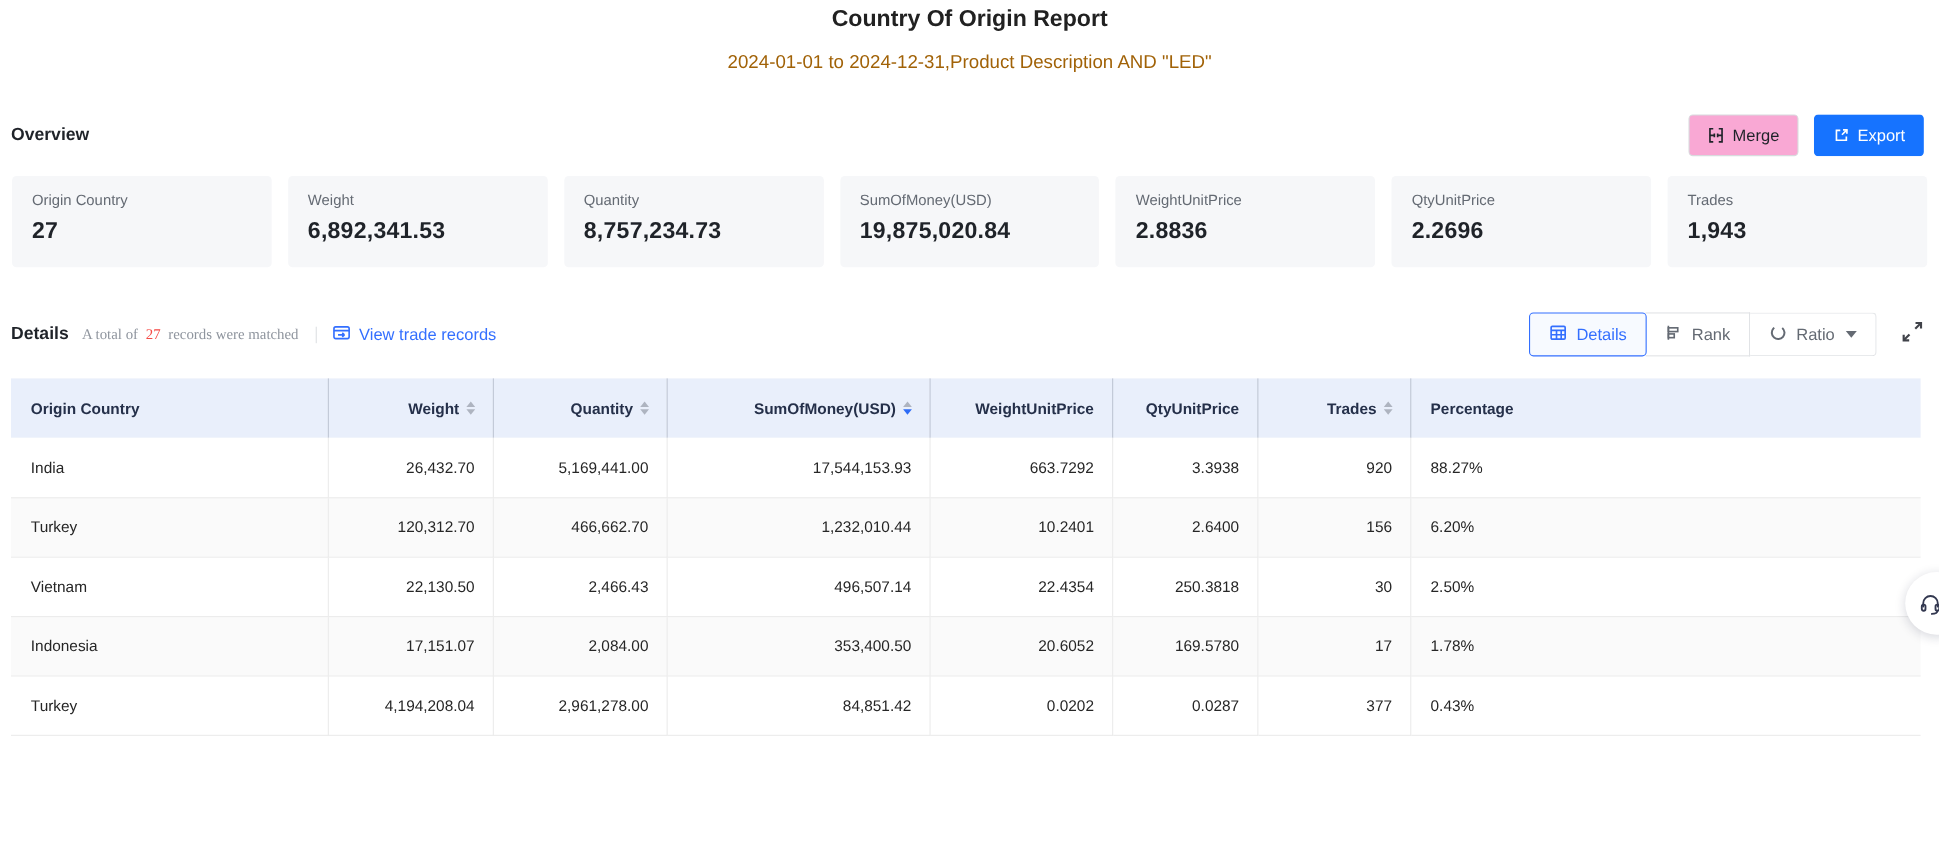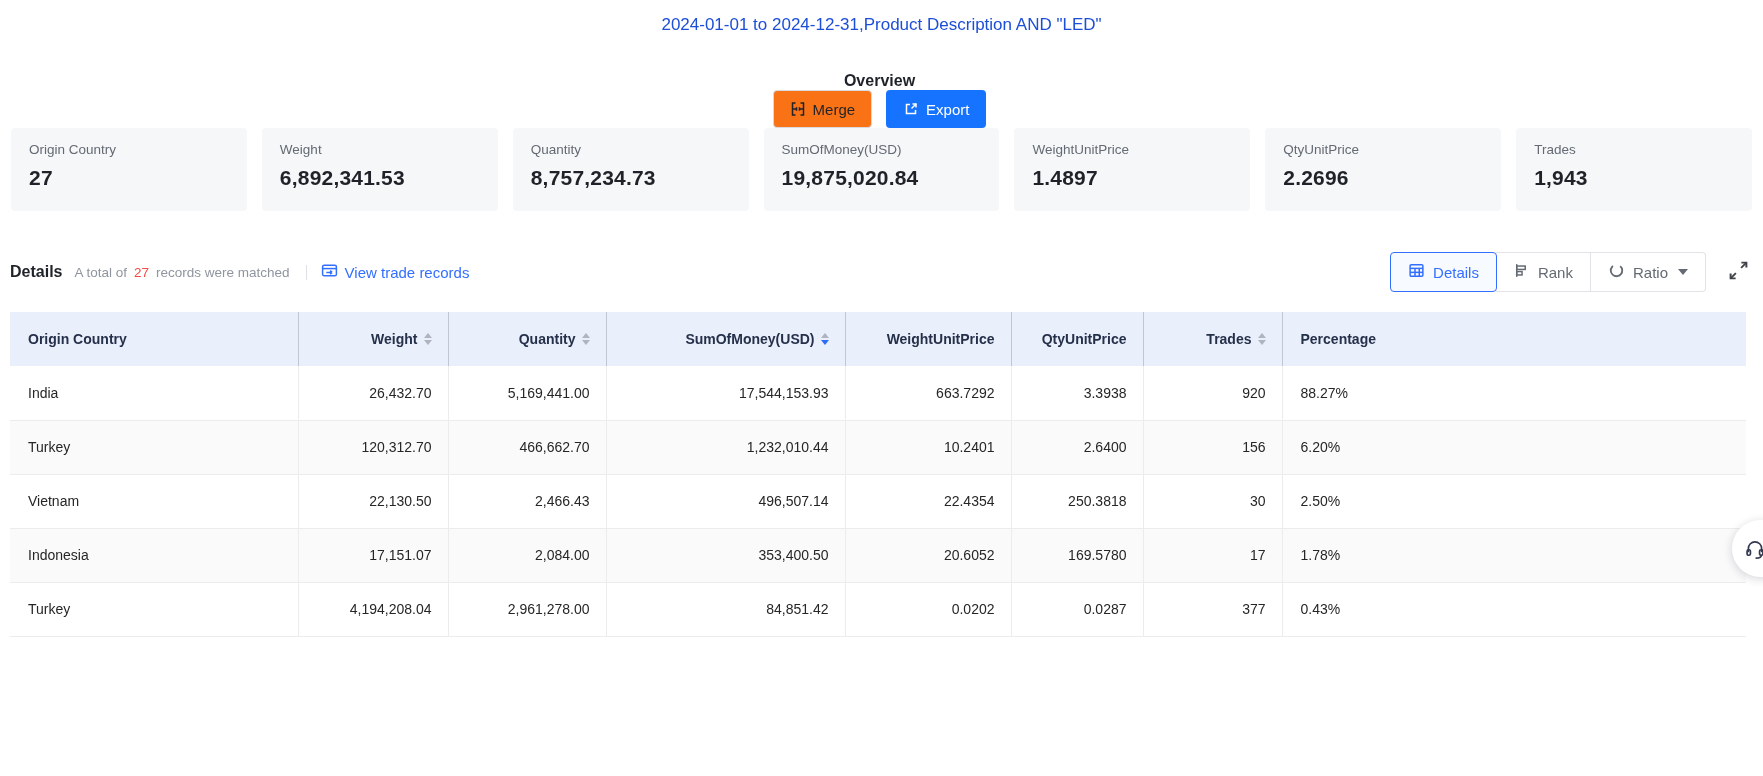--- a/index.html
+++ b/index.html
@@ -4,41 +4,41 @@
 <style>
   * { margin:0; padding:0; box-sizing:border-box; }
   html,body { background:#fff; }
   .page {
     position:relative; width:1763px; height:776px; overflow:hidden;
     background:#fff; font-family:"Liberation Sans","DejaVu Sans",sans-serif;
     color:#262626;
   }
   
   .report-title { margin-top:4px; text-align:center; font-size:21px; font-weight:600; color:#212121; line-height:28px; }
-  .report-subtitle { margin-top:12px; text-align:center; font-size:17px; font-weight:400; color:#1d4ed8; line-height:26px; }
-
-  
-  .toolbar-row { display:flex; align-items:center; justify-content:space-between; margin:34px 14px 0 10px; height:38px;flex-direction:column; }
+  .report-subtitle { margin-top:12px; text-align:center; font-size:17px; font-weight:400; color:#a16207; line-height:26px; }
+
+  
+  .toolbar-row { display:flex; align-items:center; justify-content:space-between; margin:34px 14px 0 10px; height:38px; }
   .section-heading { font-size:16px; font-weight:700; color:#1f2329; }
   .toolbar-buttons { display:flex; gap:14px; }
-  .btn { display:flex; align-items:center; gap:7px; height:38px; padding:0 16px; border-radius:4px; font-size:15px; cursor:pointer; border:1px solid transparent; background:#f97316; font-family:inherit; }
+  .btn { display:flex; align-items:center; gap:7px; height:38px; padding:0 16px; border-radius:4px; font-size:15px; cursor:pointer; border:1px solid transparent; background:#f9a8d4; font-family:inherit; }
   .btn-merge { border-color:#d8dadd; color:#1f2329; }
   .btn-export { background:#1673ff; color:#fff; font-weight:500; }
   .btn svg { display:block; }
 
   
   .cards-row { display:flex; gap:15px; margin:18px 11px 0 11px; }
   .stat-card { flex:1 1 0; height:83px; background:#f6f7f9; border-radius:4px; padding:13px 18px 0 18px; }
   .stat-label { font-size:13.5px; color:#646a73; line-height:18px; }
   .stat-value { margin-top:7px; font-size:21px; font-weight:700; color:#1f2329; letter-spacing:.2px; }
 
   
   .details-row { display:flex; align-items:center; margin:41px 14px 0 10px; height:40px; }
   .details-heading { font-size:16px; font-weight:700; color:#1f2329; }
-  .match-summary { display:flex; align-items:flex-start; margin-left:12px; font-size:13.5px; color:#8f959e; }
+  .match-summary { display:flex; align-items:flex-start; margin-left:12px; font-size:13.5px; color:#8f959e;font-family:Liberation Serif, serif; }
   .match-count { color:#f54a45; padding:0 7px; }
   .v-divider { width:1px; height:15px; background:#dee0e3; margin:0 14px 0 16px; }
   .trade-link { display:flex; align-items:center; gap:7px; font-size:15px; color:#336fff; cursor:pointer; }
   .details-right { margin-left:auto; display:flex; align-items:center; }
   .seg-group { display:flex; }
   .seg-btn { display:flex; align-items:center; gap:8px; height:40px; padding:0 17px; border:1px solid #e1e3e6; background:#fff; color:#646a73; font-size:15px; cursor:pointer; font-family:inherit; }
   .seg-btn.first { border-radius:4px 0 0 4px; }
   .seg-btn.last { border-radius:0 4px 4px 0; border-left:none; }
   .seg-btn.mid { border-left:none; }
   .seg-btn.active { border:1px solid #336fff; color:#336fff; background:#f7faff; border-radius:4px; position:relative; z-index:1; margin-right:-1px; }
@@ -66,20 +66,21 @@
 
   
   .support-fab { position:absolute; top:520px; right:-26px; width:57px; height:57px; border-radius:50%; background:#fff; box-shadow:0 2px 10px rgba(20,30,60,.18); display:flex; align-items:center; padding-left:11px; cursor:pointer; }
   .support-fab svg { display:block; color:#333850; }
 </style>
 </head>
 <body>
 
 <div class="page">
 
+  <div class="report-title">Country Of Origin Report</div>
   <div class="report-subtitle">2024-01-01 to 2024-12-31,Product Description AND "LED"</div>
 
   <div class="toolbar-row">
     <div class="section-heading">Overview</div>
     <div class="toolbar-buttons">
       <button class="btn btn-merge">
         <span>
           <svg width="16" height="16" viewBox="0 0 16 16" fill="none" stroke="#1f2329" stroke-width="1.5">
             <path d="M5.5 2H2.5V14H5.5"></path>
               <path d="M10.5 2H13.5V14H10.5"></path>
@@ -114,21 +115,21 @@
     <div class="stat-card">
       <div class="stat-label">Quantity</div>
       <div class="stat-value">8,757,234.73</div>
     </div>
     <div class="stat-card">
       <div class="stat-label">SumOfMoney(USD)</div>
       <div class="stat-value">19,875,020.84</div>
     </div>
     <div class="stat-card">
       <div class="stat-label">WeightUnitPrice</div>
-      <div class="stat-value">1.4897</div>
+      <div class="stat-value">2.8836</div>
     </div>
     <div class="stat-card">
       <div class="stat-label">QtyUnitPrice</div>
       <div class="stat-value">2.2696</div>
     </div>
     <div class="stat-card">
       <div class="stat-label">Trades</div>
       <div class="stat-value">1,943</div>
     </div>
   </div>

